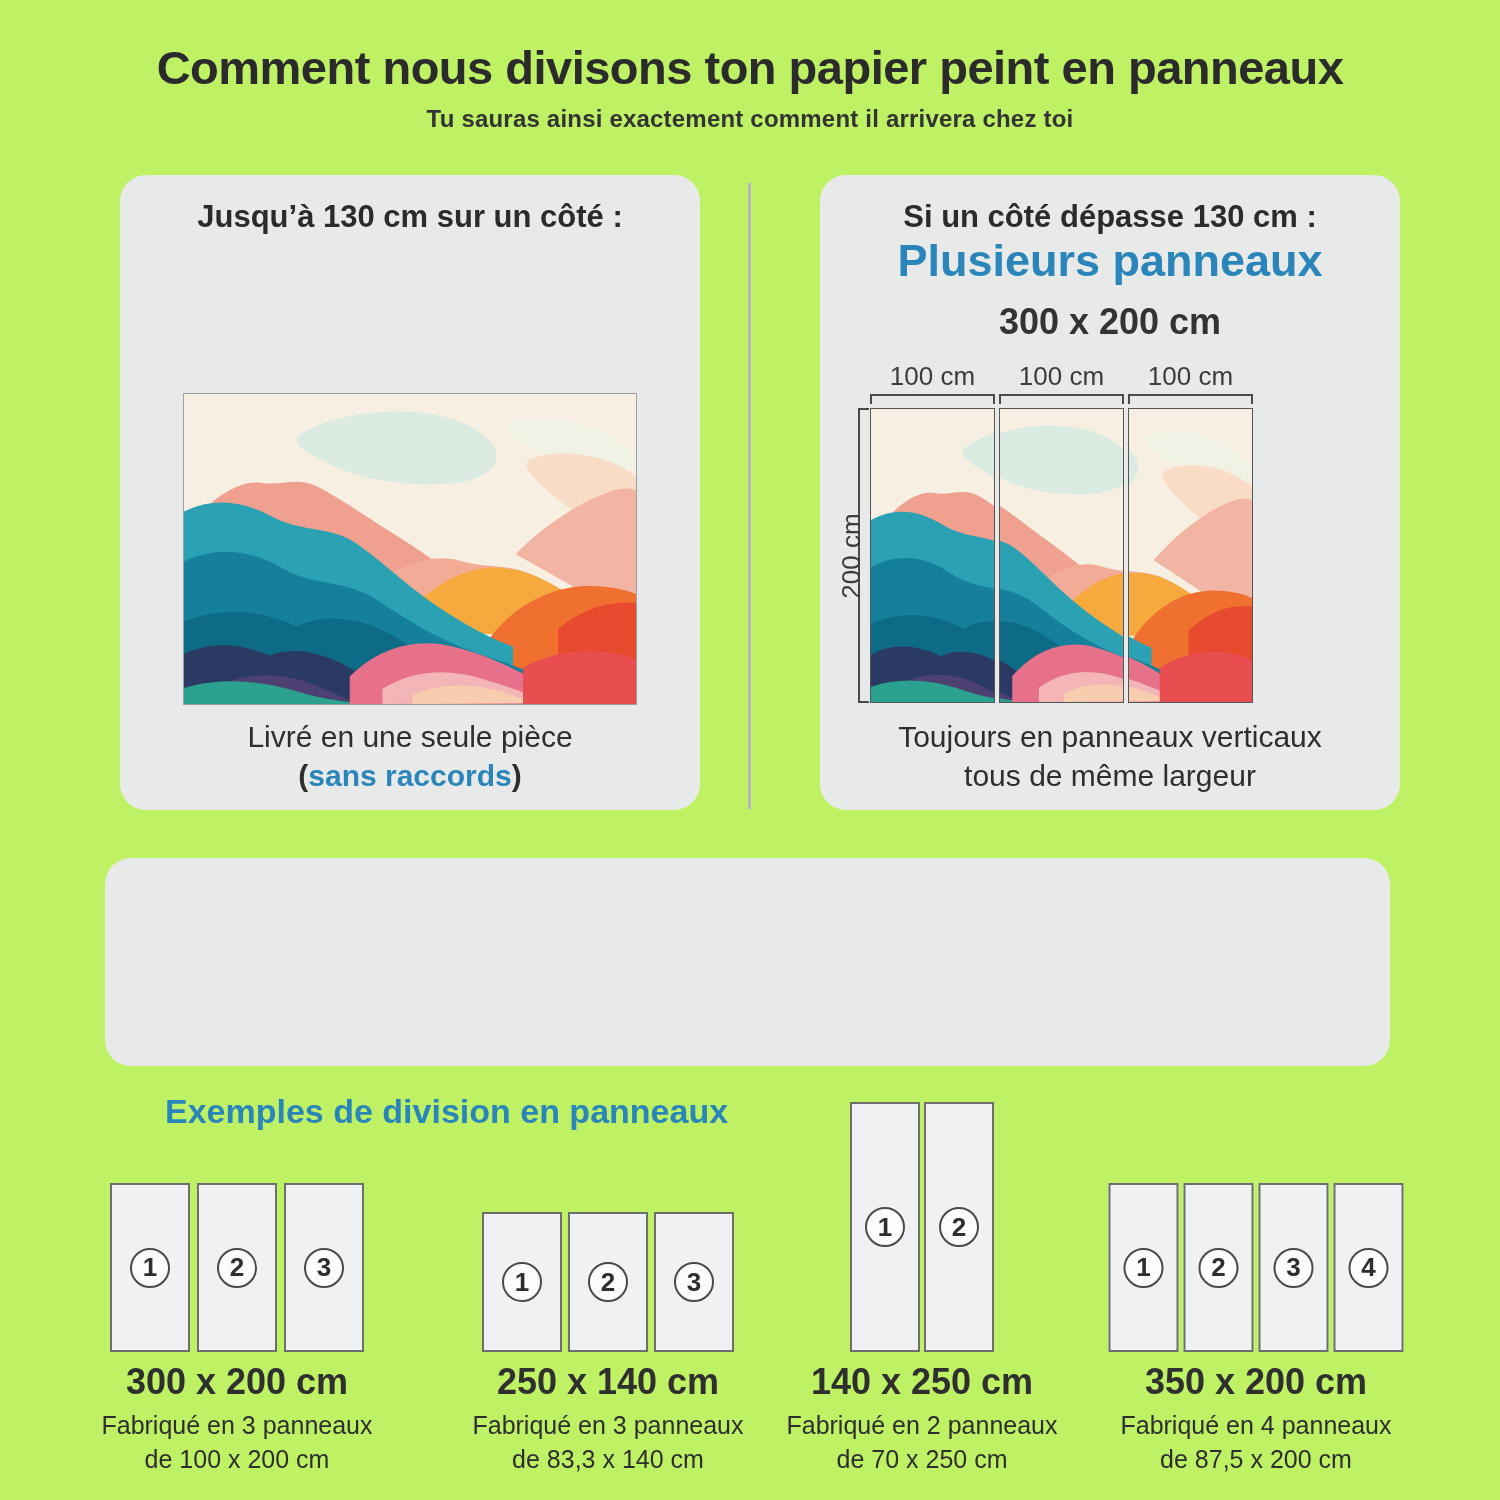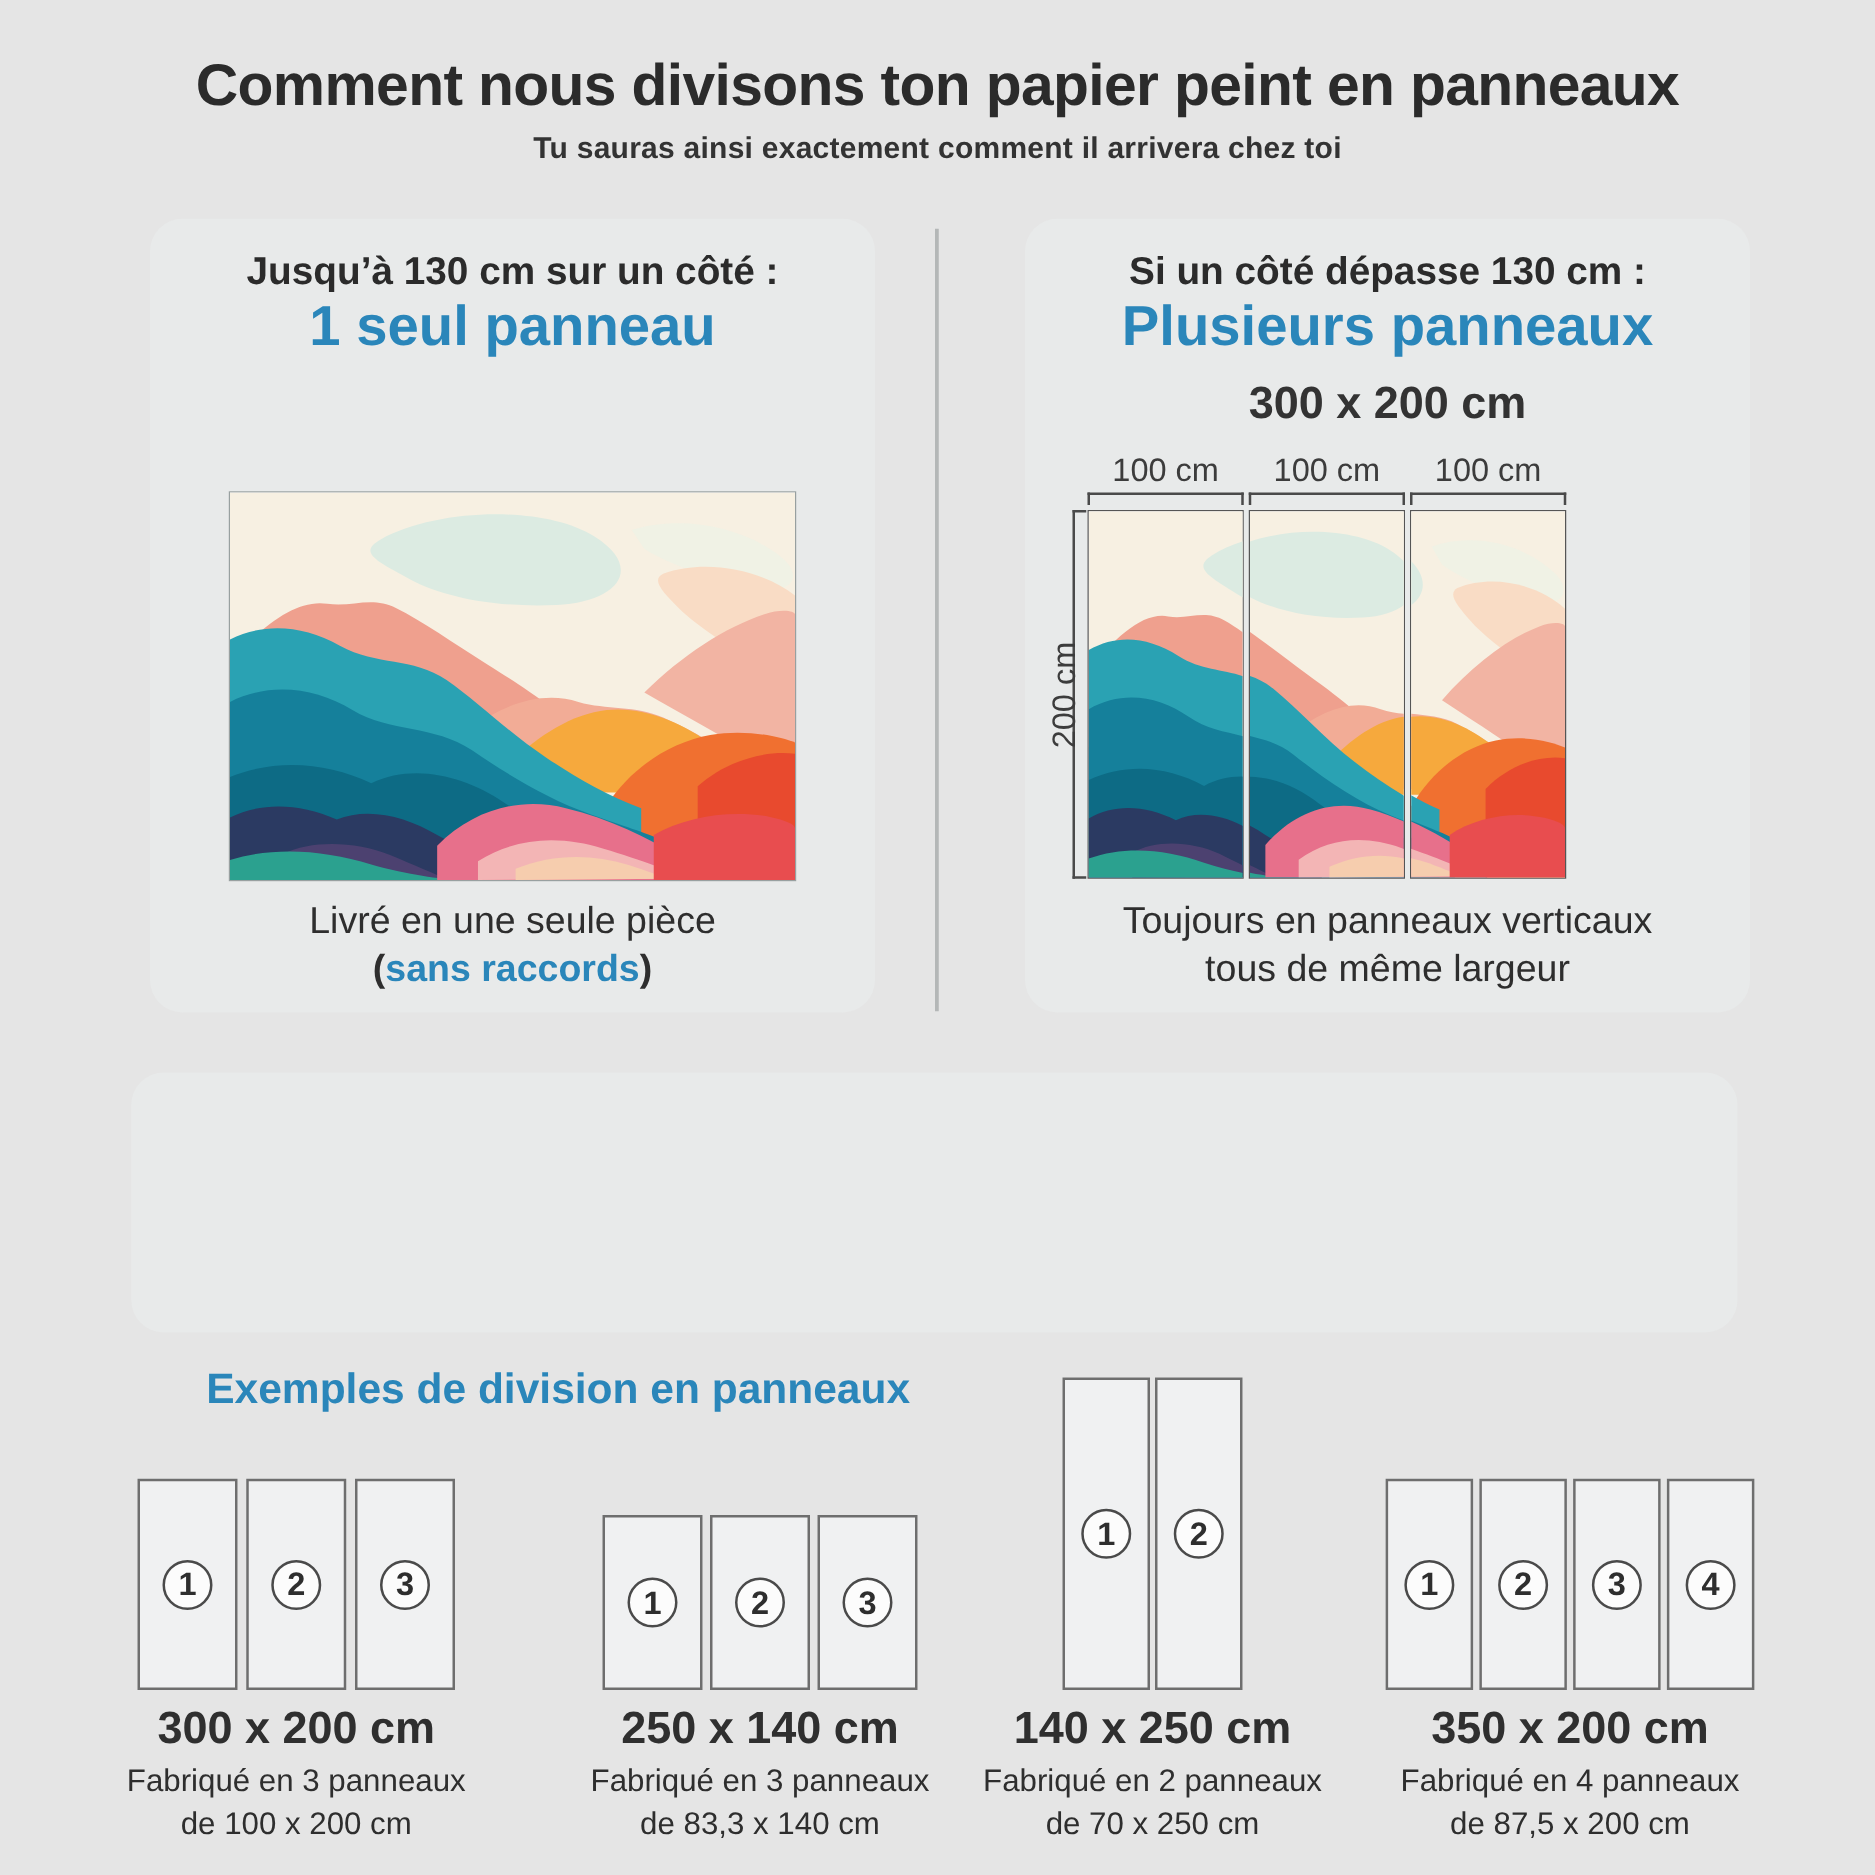--- a/index.html
+++ b/index.html
@@ -1,17 +1,17 @@
 <!DOCTYPE html>
 <html><head>
 <meta charset="utf-8">
 <style>
   * { margin:0; padding:0; box-sizing:border-box; }
   body { background:#ffffff; font-family:"Liberation Sans", sans-serif; color:#2b2b2b; }
-  .canvas { position:relative; width:1500px; height:1500px; background:#e5e5e5; overflow:hidden; }
+  .canvas { position:relative; width:1500px; height:1500px; background:#bef264; overflow:hidden; }
 
   
   .page-title { position:absolute; top:40px; left:0; width:100%; text-align:center;
                 font-size:47px; font-weight:bold; letter-spacing:-0.5px; color:#2b2b2b; }
   .page-subtitle { position:absolute; top:105px; left:0; width:100%; text-align:center;
                    font-size:24px; font-weight:bold; color:#333; letter-spacing:0.2px; }
 
   
   .card { position:absolute; top:175px; width:580px; height:635px;
           background:#e8eaea; border-radius:26px;padding-left:10px; }
@@ -114,21 +114,20 @@
   </defs>
 </svg>
 
 <div class="canvas">
 
   <div class="page-title">Comment nous divisons ton papier peint en panneaux</div>
   <div class="page-subtitle">Tu sauras ainsi exactement comment il arrivera chez toi</div>
 
   <div class="card card-single">
     <div class="cond">Jusqu’à 130 cm sur un côté :</div>
-    <div class="head">1 seul panneau</div>
     <div class="wc-frame">
       <svg viewBox="0 0 900 620" preserveAspectRatio="none">
           <use href="#wc-art"></use>
         </svg>
     </div>
     <div class="cap1">Livré en une seule pièce</div>
     <div class="cap2"><span class="cap-paren">(</span><span class="cap-blue">sans raccords</span><span class="cap-paren">)</span></div>
   </div>
 
   <div class="card-divider"></div>

